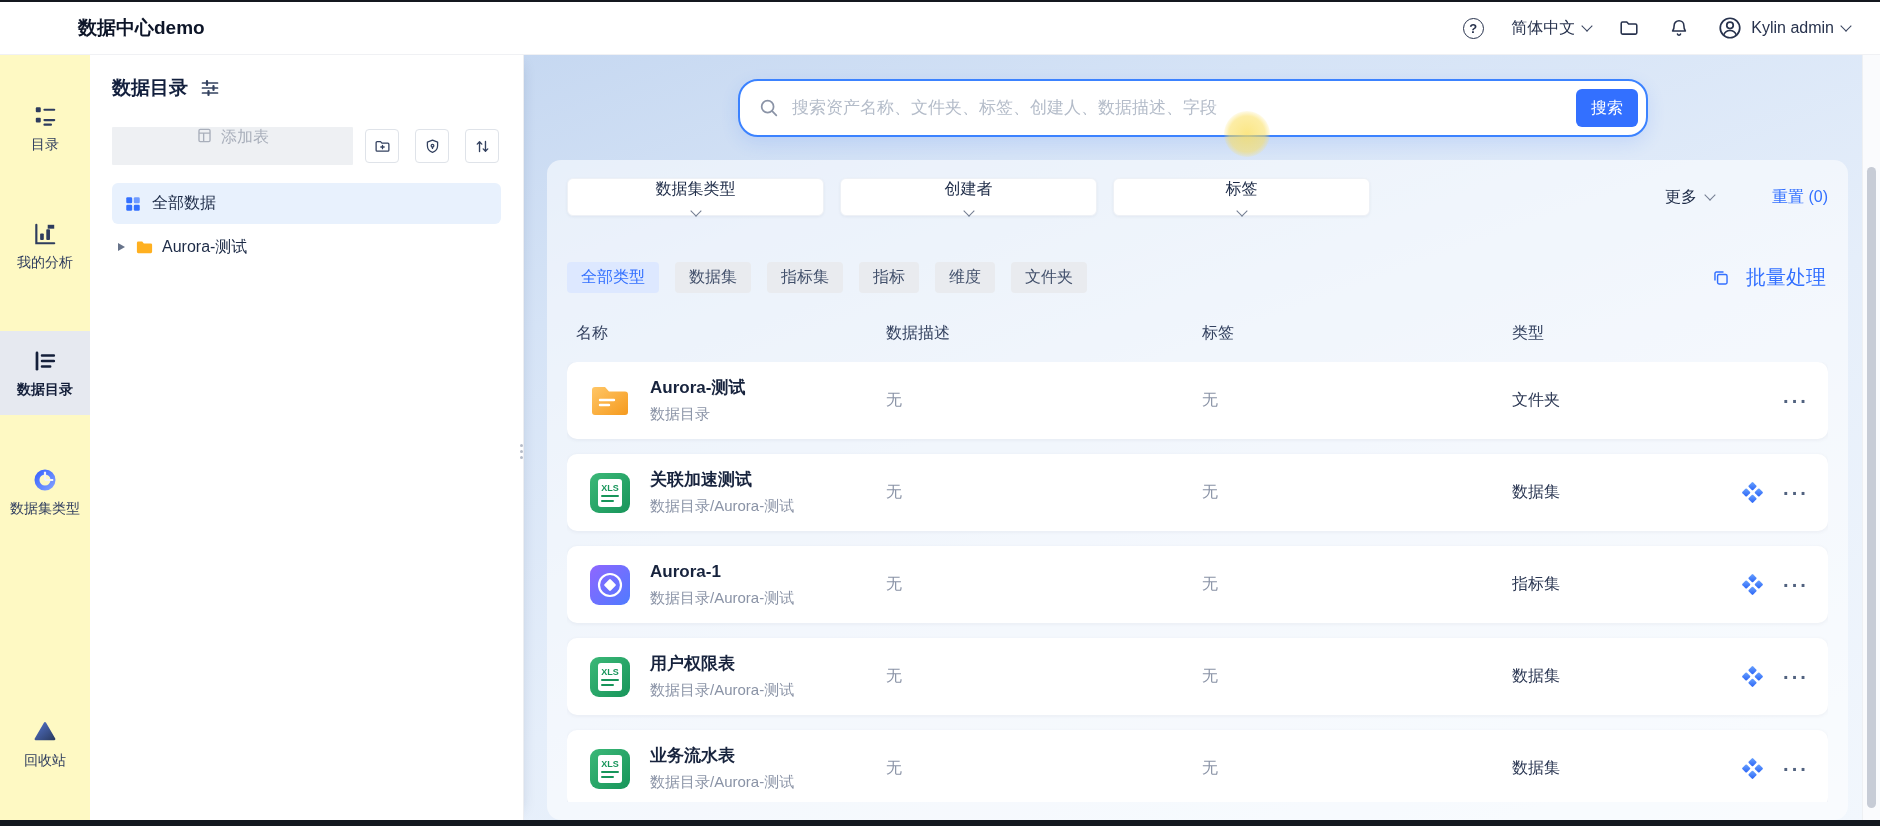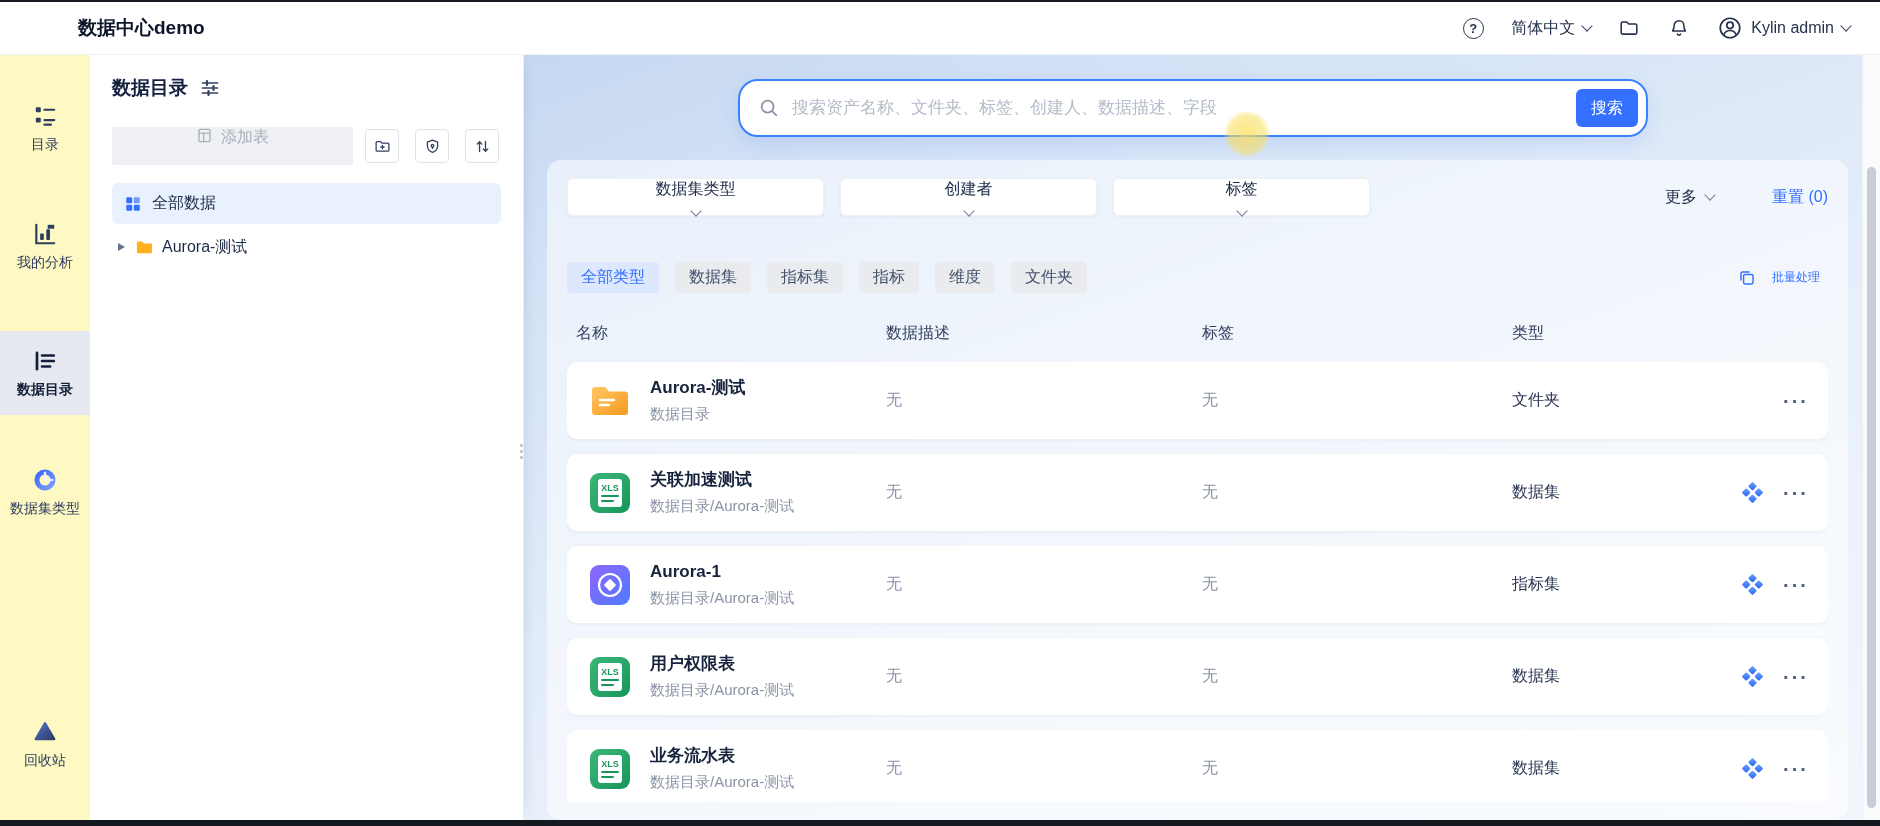--- a/index.html
+++ b/index.html
@@ -83,21 +83,21 @@
     align-items:center;justify-content:space-between;padding:0 14px;font-size:16px;color:#1c2a46;cursor:pointer;
     box-shadow:0 1px 3px rgba(30,50,90,.06);flex-direction:column;}
   .dd-chev{width:8px;height:8px;border-right:1.6px solid #737d92;border-bottom:1.6px solid #737d92;transform:rotate(45deg);margin-top:-4px;}
   .more-link{margin-left:auto;display:flex;align-items:center;gap:9px;font-size:16px;color:#1c2a46;cursor:pointer;}
   .reset-link{margin-left:42px;font-size:16px;color:#3370ff;cursor:pointer;white-space:nowrap;}
 
   .tabs-row{margin-top:46px;display:flex;align-items:center;gap:16px;flex:none;}
   .pill{height:31px;padding:0 14px;border-radius:4px;background:#e9ebef;color:#42506b;font-size:16px;
     display:flex;align-items:center;cursor:pointer;white-space:nowrap;}
   .pill.active{background:#dde8ff;color:#3370ff;}
-  .batch{margin-left:auto;display:flex;align-items:center;gap:16px;color:#3370ff;font-size:12px;cursor:pointer;margin-right:8px;}
+  .batch{margin-left:auto;display:flex;align-items:center;gap:16px;color:#3370ff;font-size:20px;cursor:pointer;margin-right:2px;}
   .batch svg{width:18px;height:18px;}
 
   .table-head{margin-top:30px;display:grid;grid-template-columns:310px 316px 310px 1fr;padding-left:9px;
     font-size:16px;color:#33415f;font-weight:500;flex:none;}
 
   .row-list{margin-top:18px;overflow:hidden;}
   .row-card{height:77px;background:#fff;border-radius:10px;margin-bottom:15px;display:grid;
     grid-template-columns:63px 236px 316px 310px 228px 1fr;align-items:center;padding-left:20px;
     box-shadow:0 1px 4px rgba(28,42,70,.06);cursor:pointer;}
   .cell-icon svg{width:46px;height:46px;display:block;}

